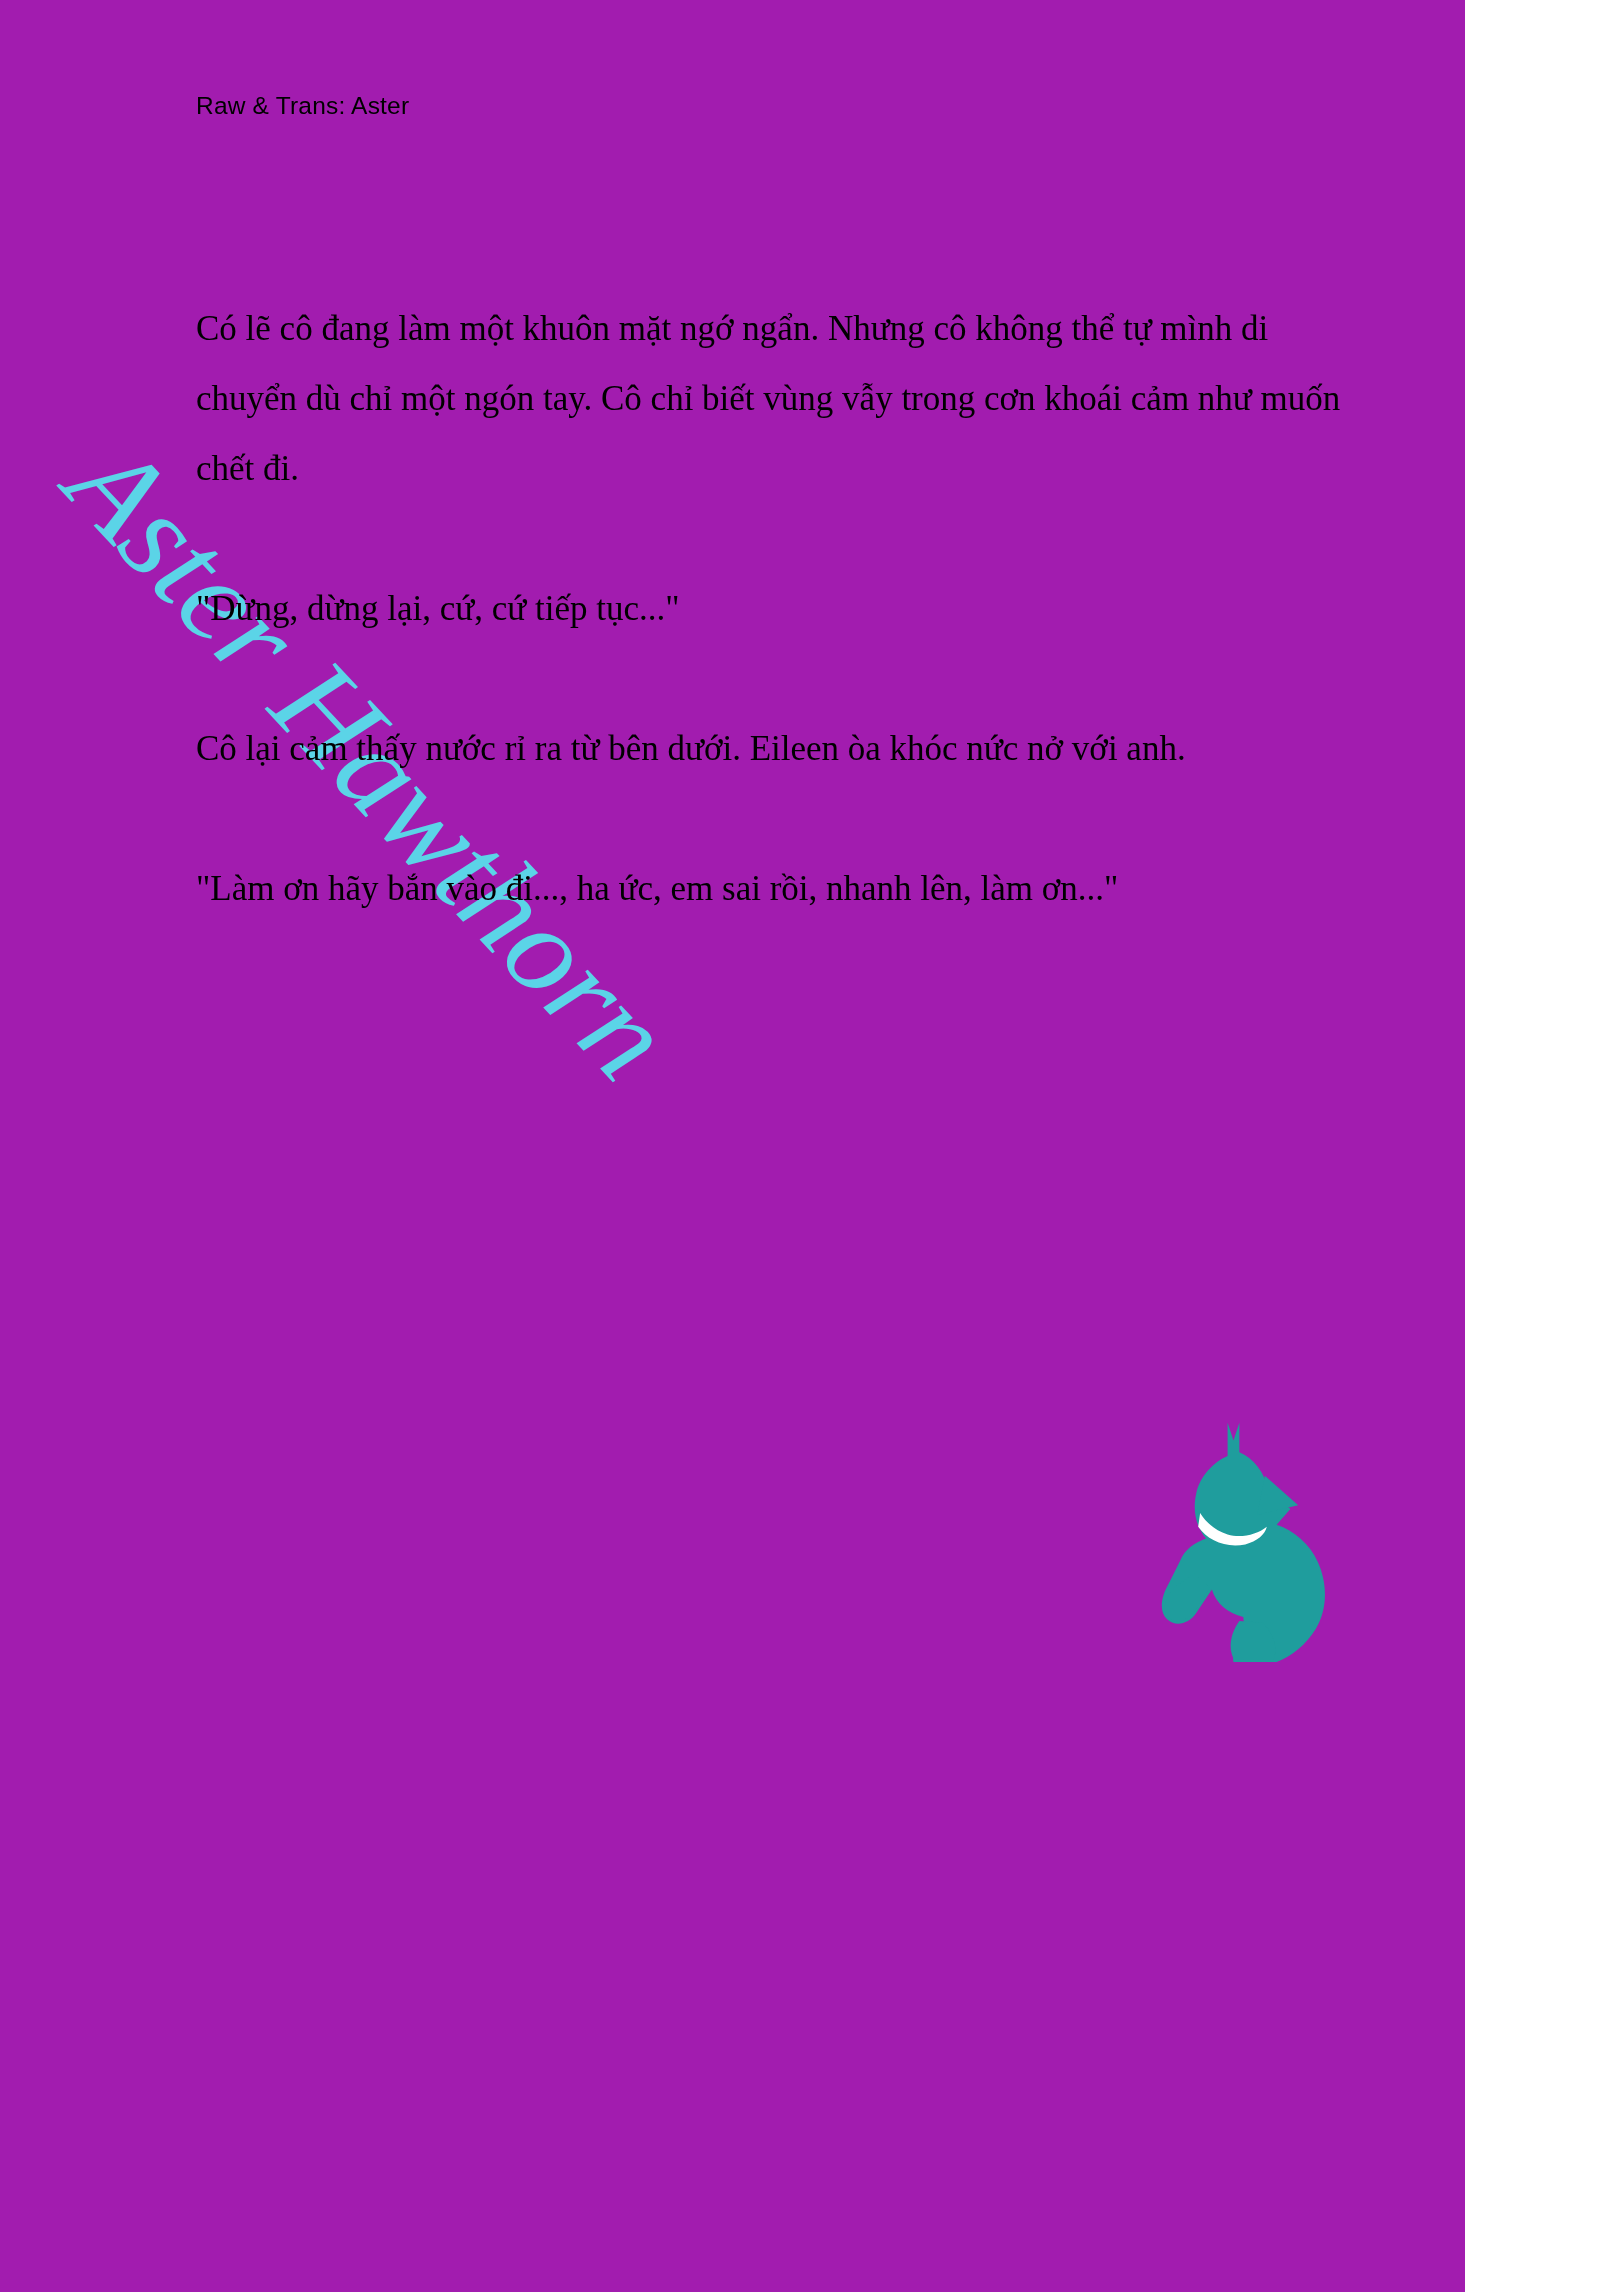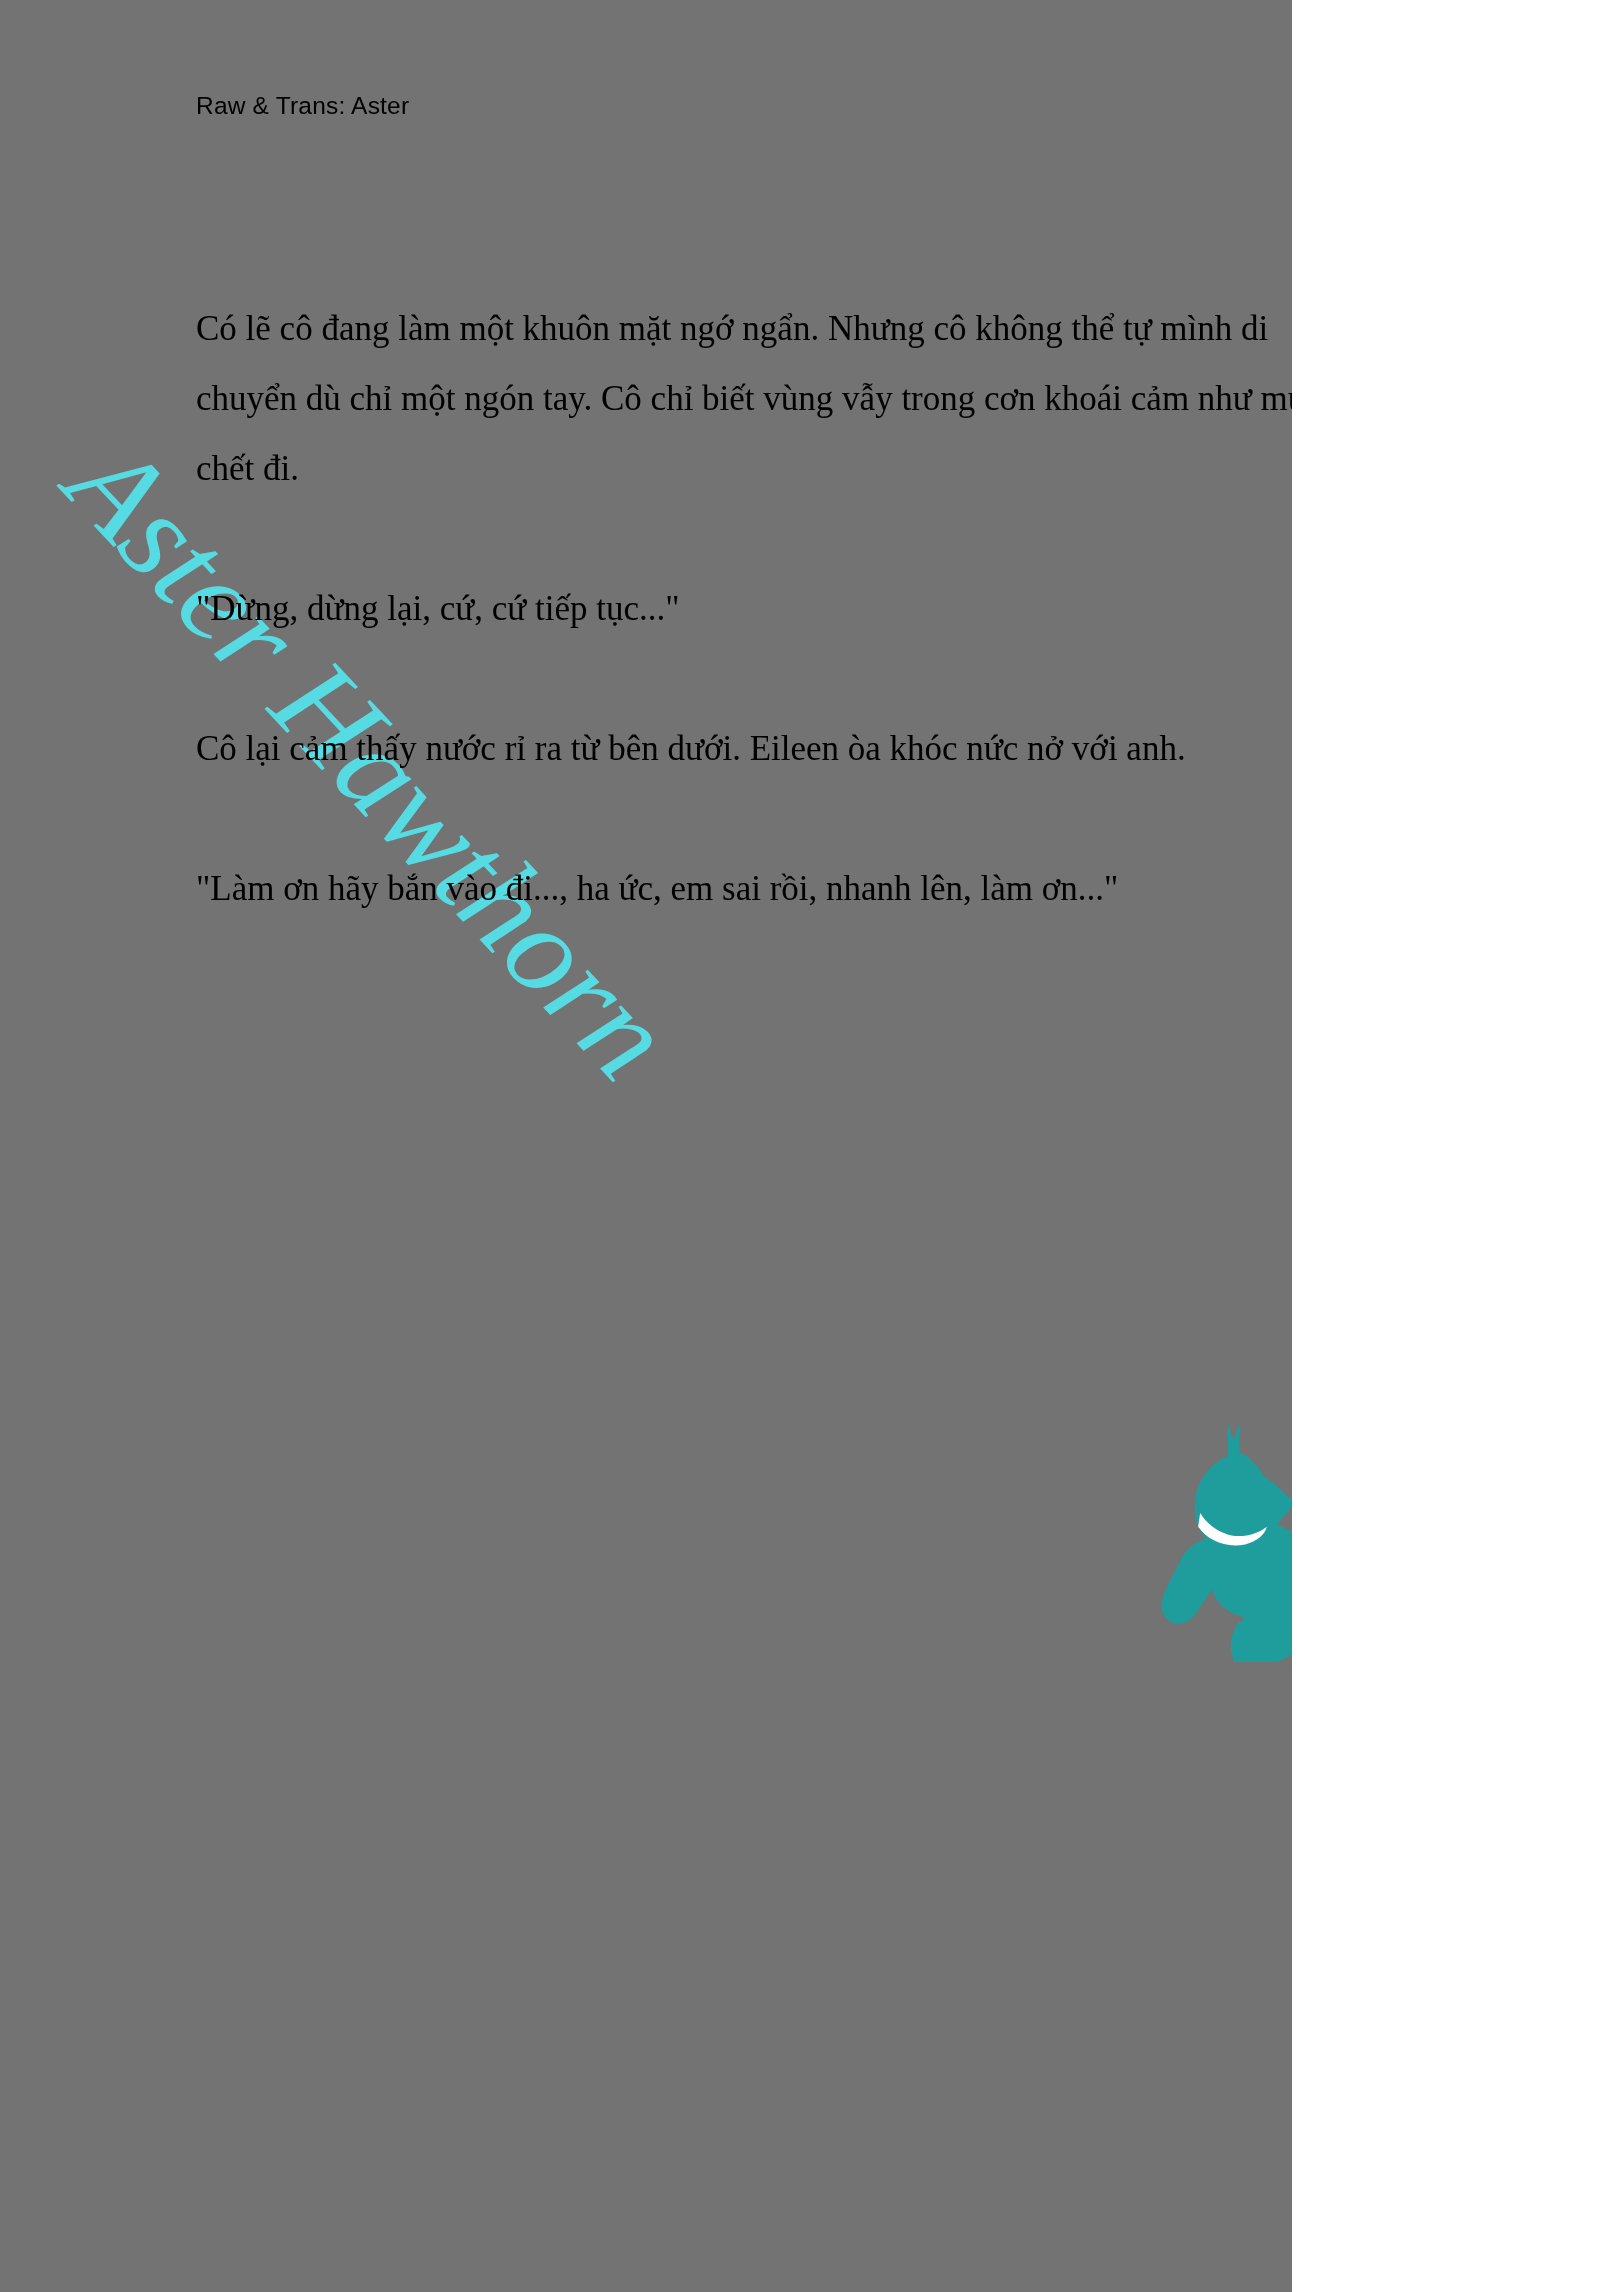--- a/index.html
+++ b/index.html
@@ -2,23 +2,23 @@
 <html><head>
 <meta charset="utf-8">
 <style>
   html, body {
     margin: 0;
     padding: 0;
     background: #ffffff;
   }
   #page {
     position: relative;
-    width: 1292px;
+    width: 1465px;
     height: 2293px;
-    background: #737373;
+    background: #a21caf;
     overflow: hidden;
   }
 
   
   #header {
     position: absolute;
     left: 196px;
     top: 92px;
     font-family: "Liberation Sans", sans-serif;
     font-size: 24.5px;

